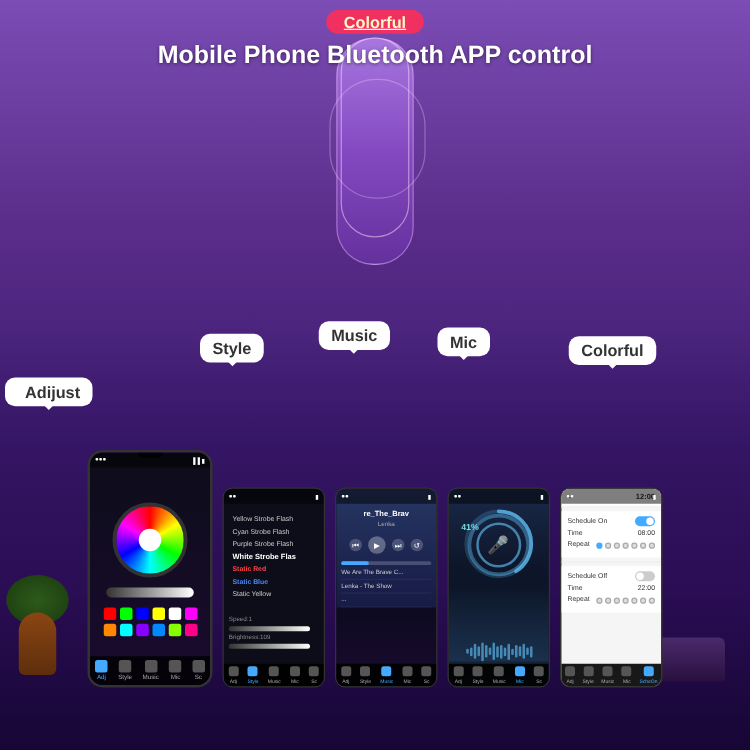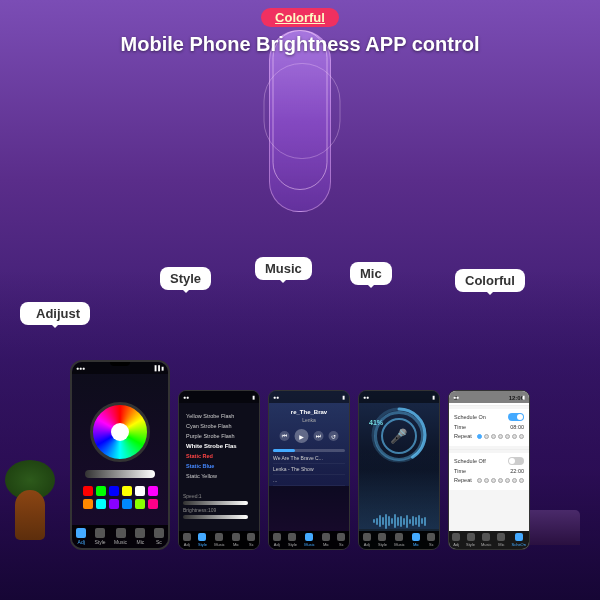--- a/index.html
+++ b/index.html
@@ -491,21 +491,21 @@
       content: '';
       position: absolute;
       bottom: -8px;
       left: 50%;
       transform: translateX(-50%);
       border: 5px solid transparent;
       border-top-color: white;
     }
 
     .bubble-adjust {
-      left: 20px;
+      left: 4px;
       bottom: 275px;
       padding-left: 16px;
     }
 
     .bubble-style {
       left: 160px;
       bottom: 310px;
     }
 
     .bubble-music {
@@ -643,21 +643,21 @@
 
 <div class="decor-left">
   <div class="plant-leaves"></div>
   <div class="vase-shape"></div>
 </div>
 
 <div class="furniture-hint"></div>
 
 <div class="header">
   <div class="colorful-badge">Colorful</div>
-  <div class="main-title">Mobile Phone Brightness APP control</div>
+  <div class="main-title">Mobile Phone Bluetooth APP control</div>
 </div>
 
 <div class="bubble bubble-adjust">Adijust</div>
 <div class="bubble bubble-style">Style</div>
 <div class="bubble bubble-music">Music</div>
 <div class="bubble bubble-mic">Mic</div>
 <div class="bubble bubble-schedule">Colorful</div>
 
 <div class="phones-container">
 

